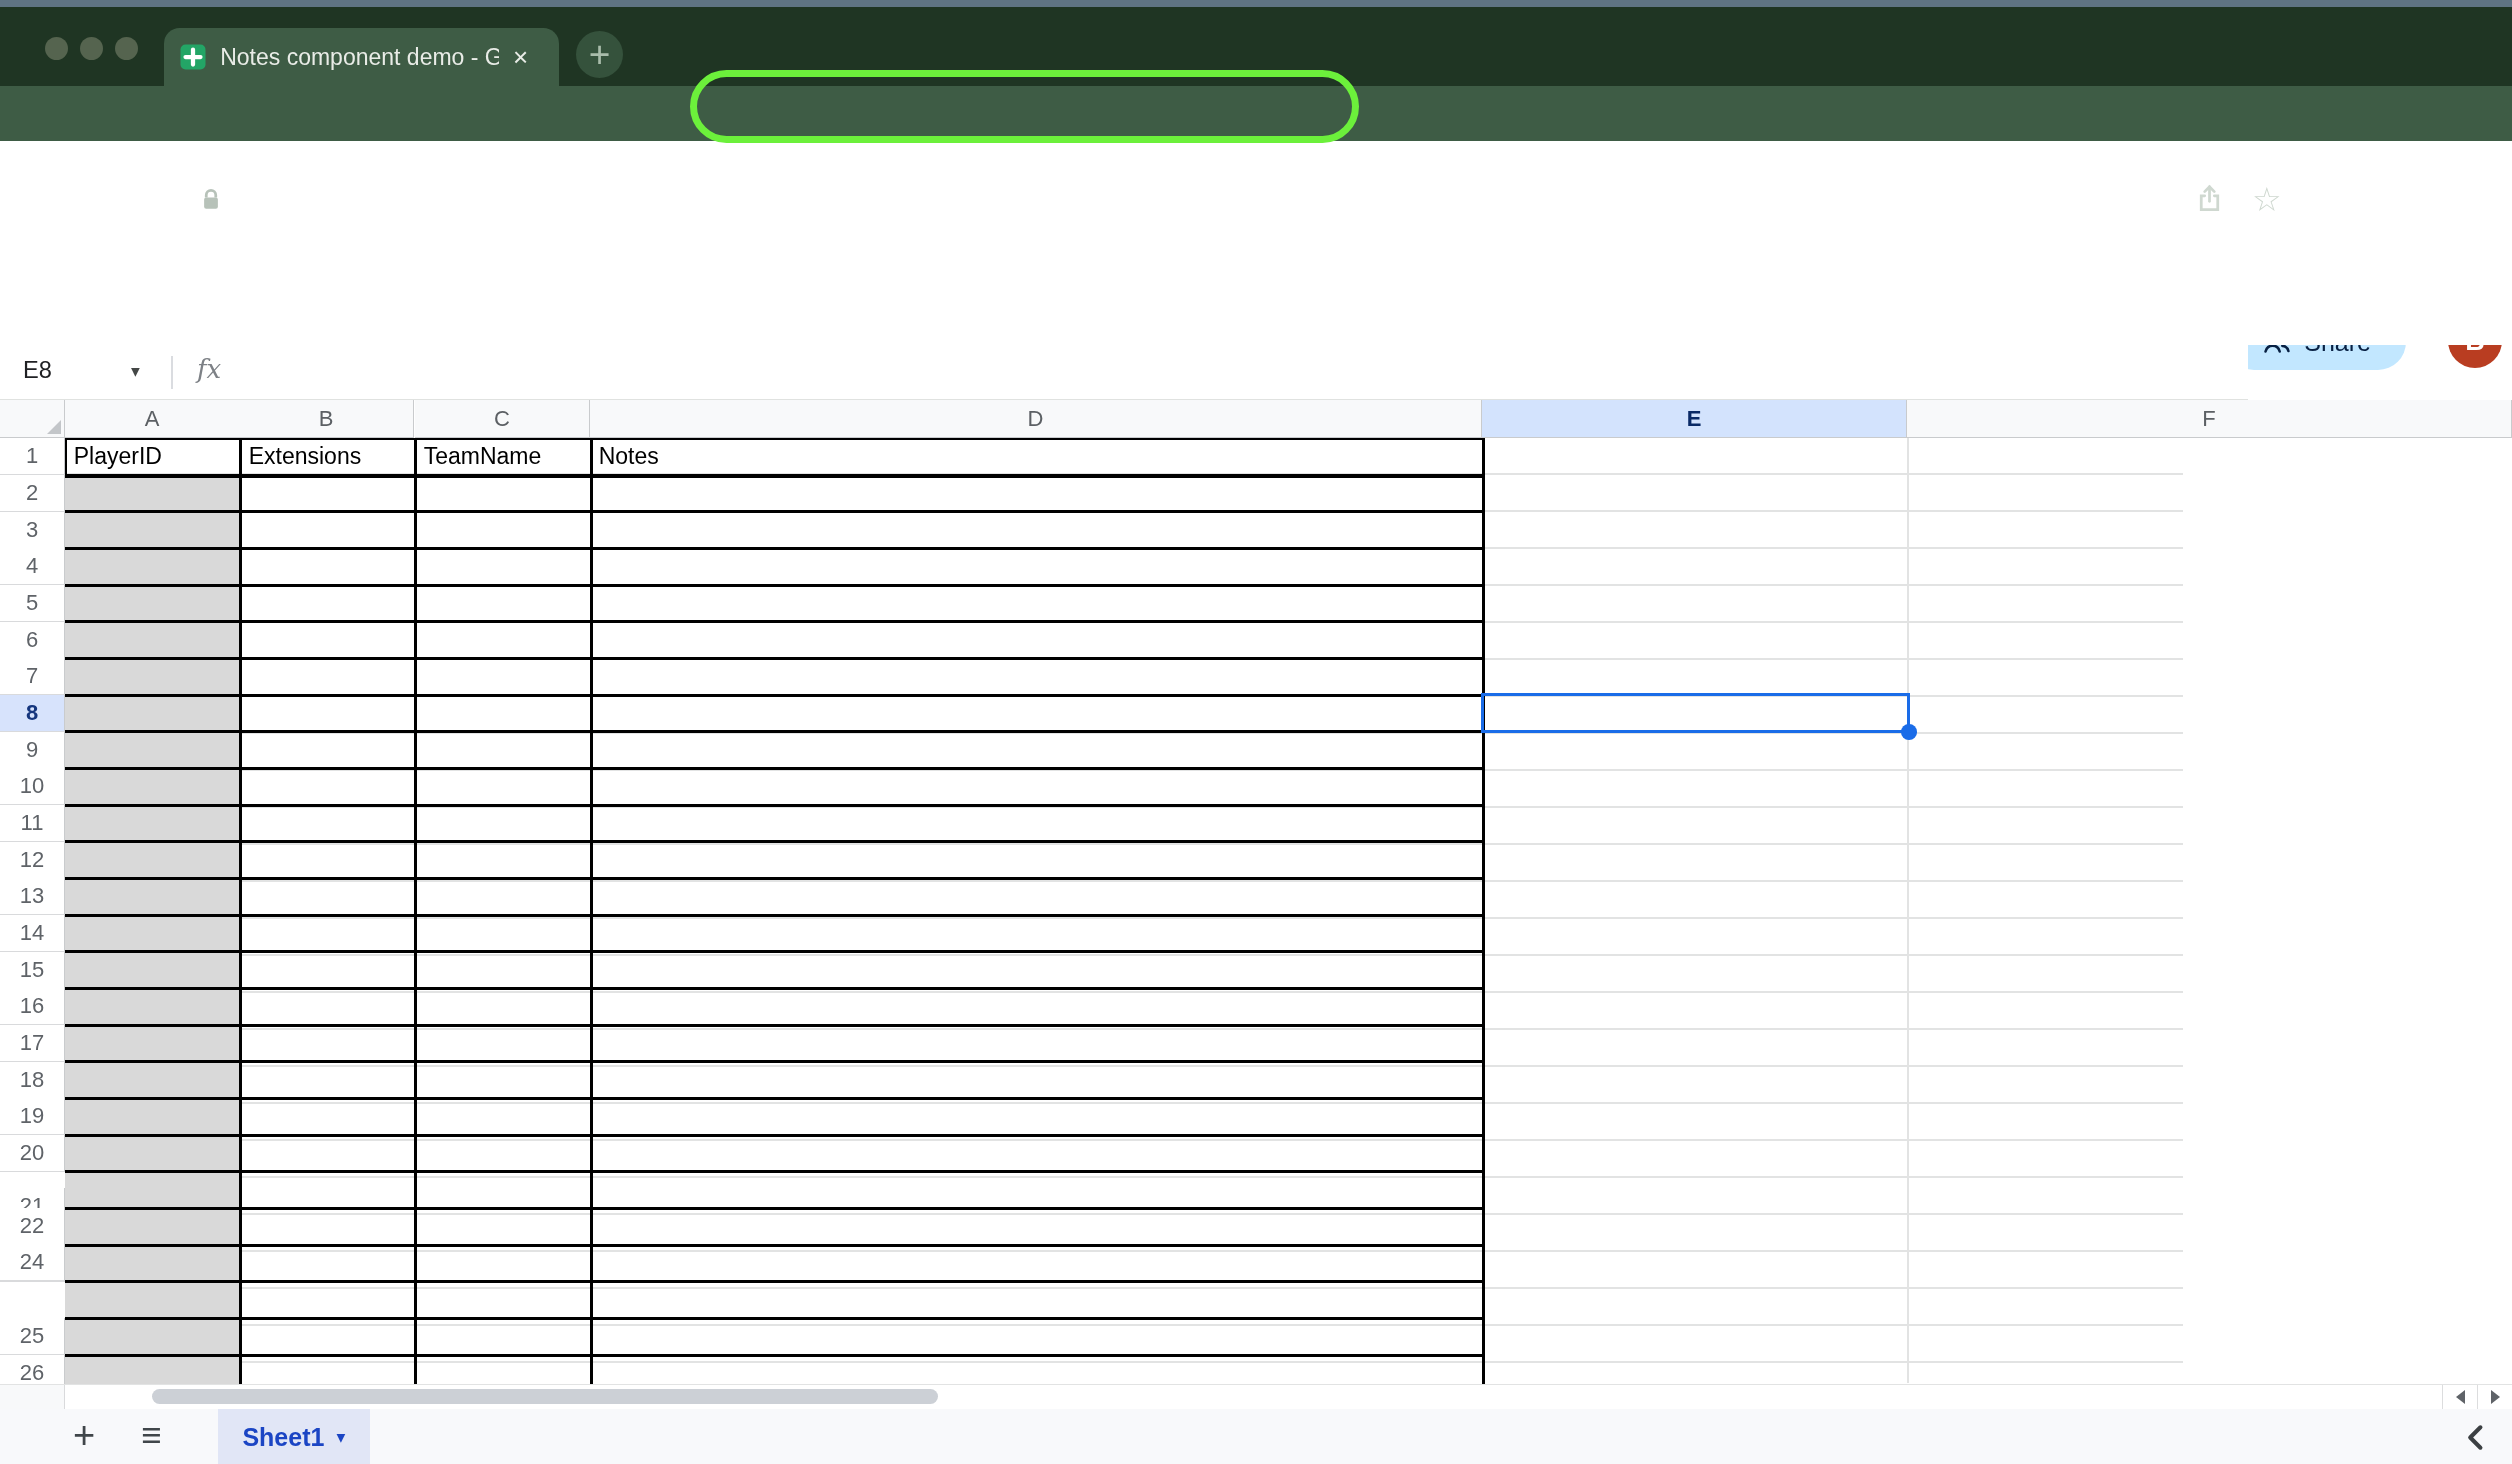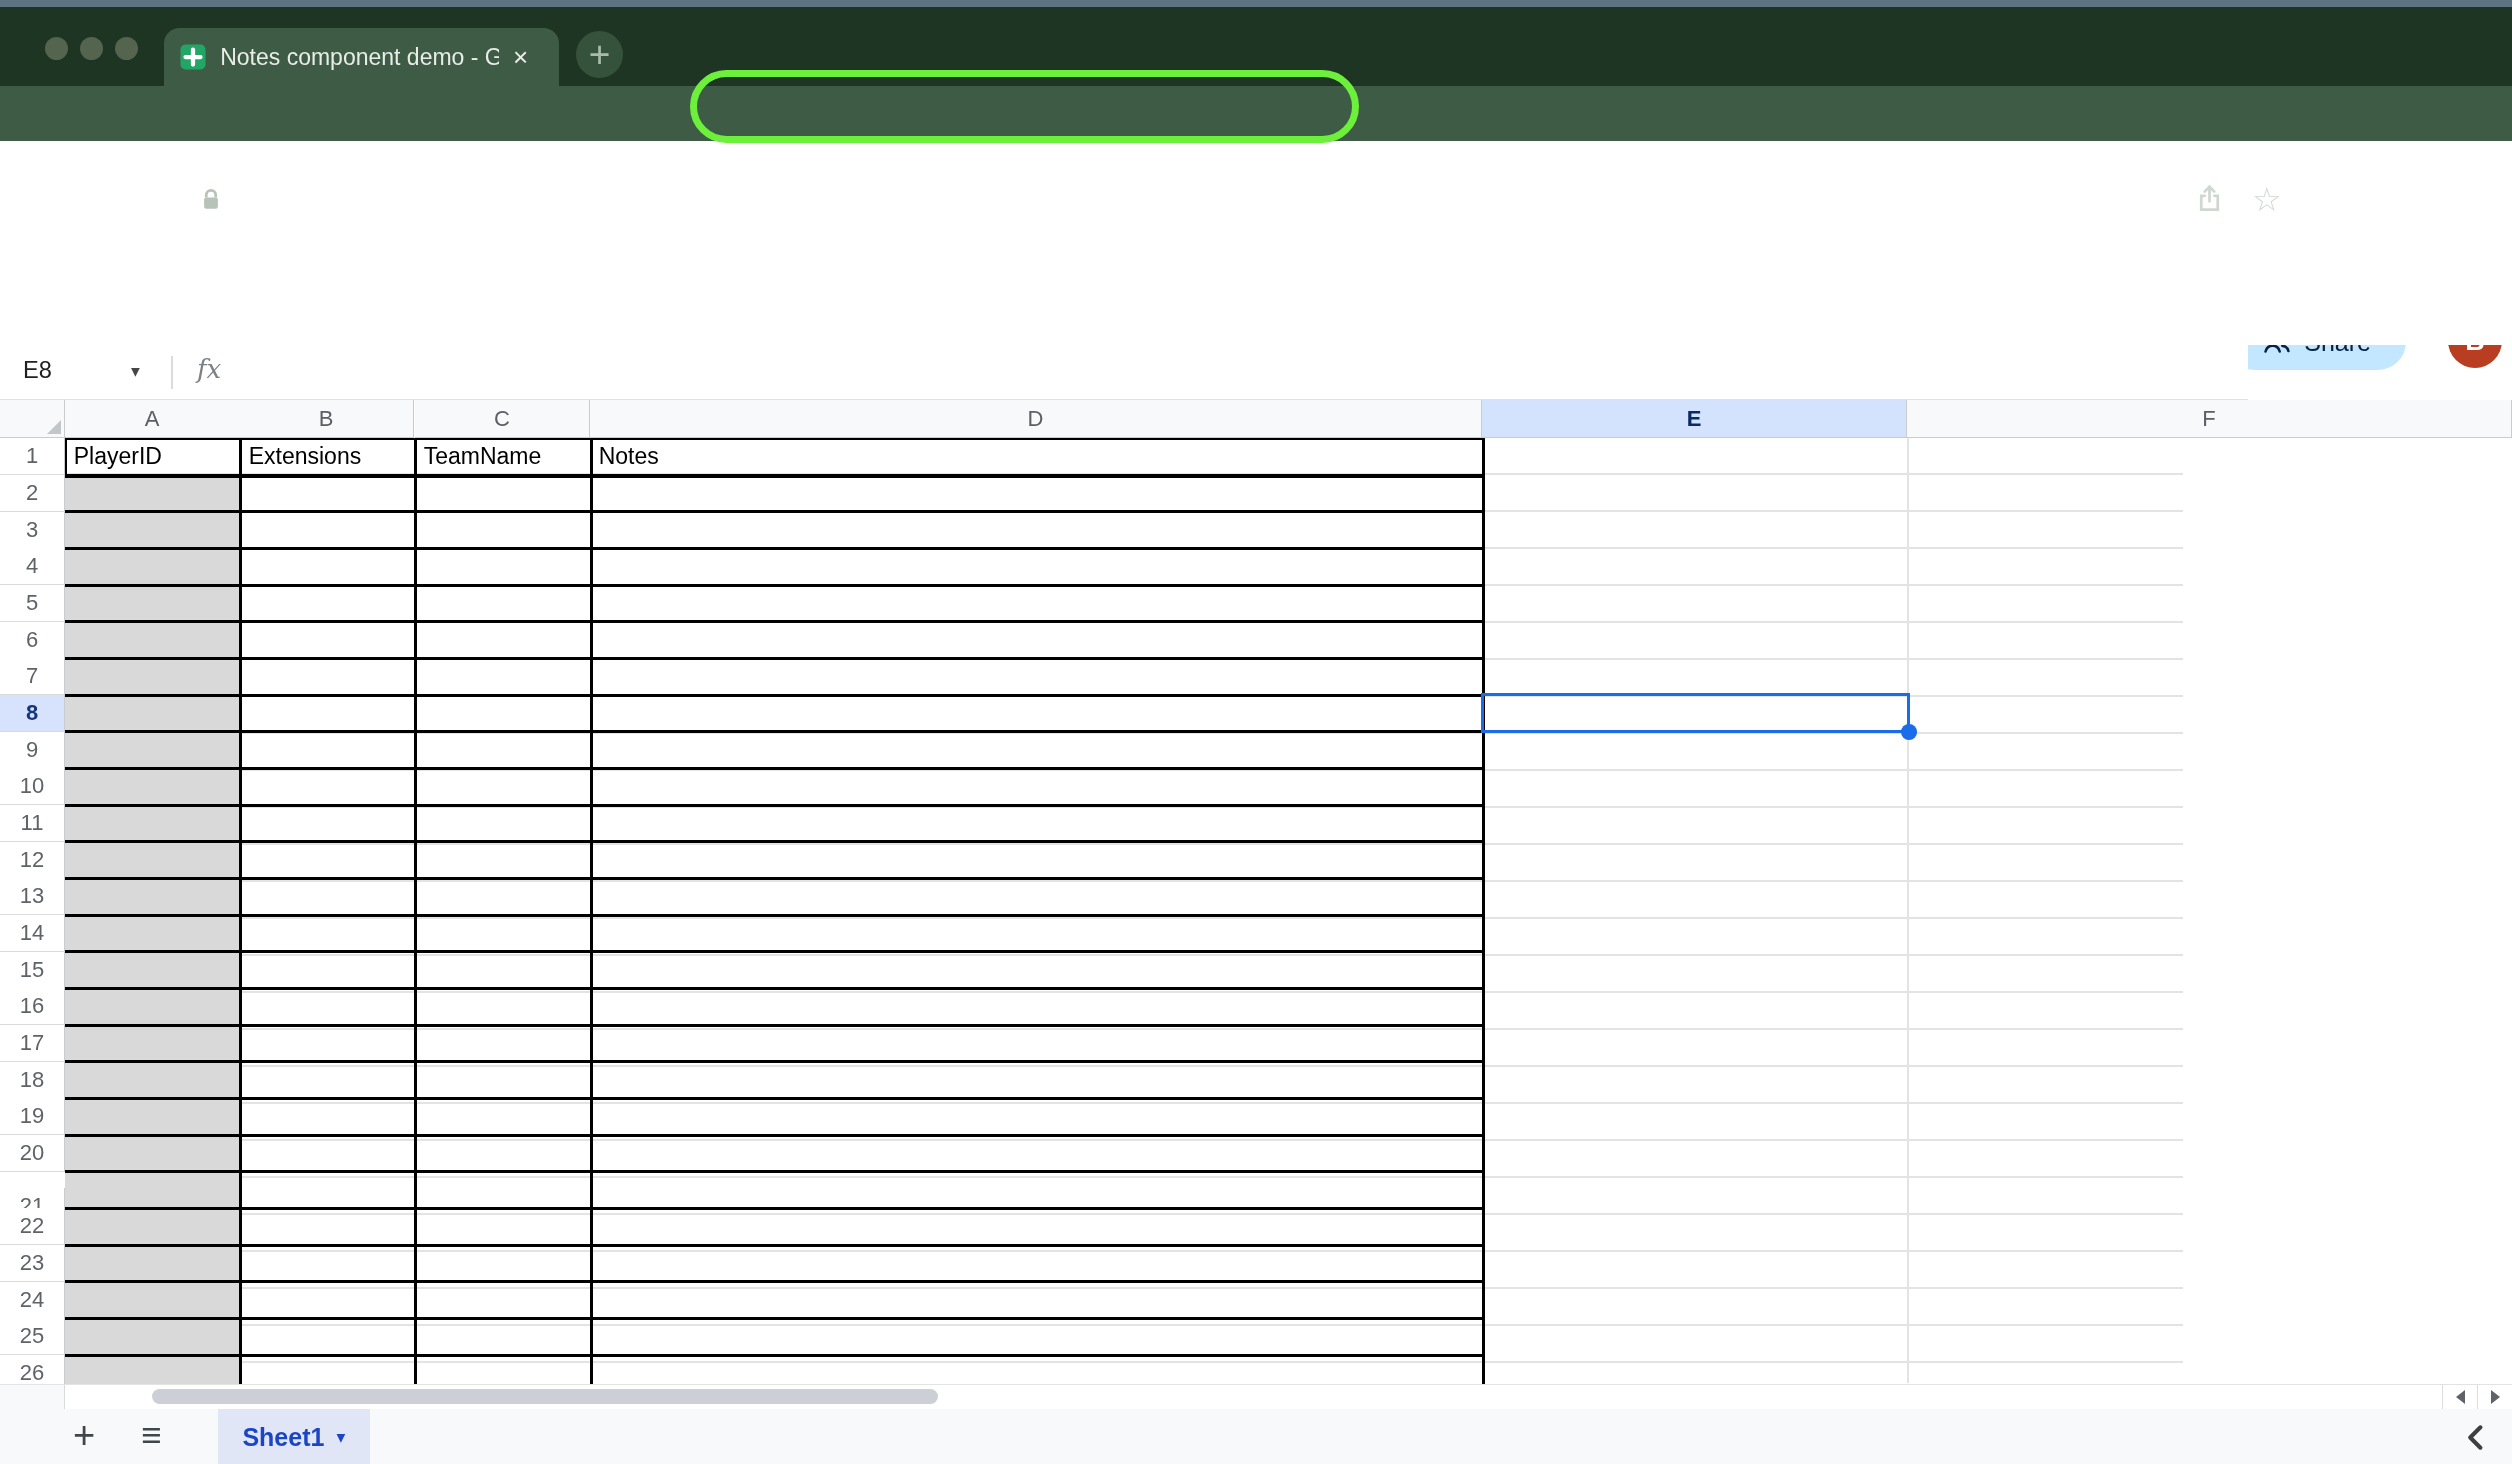--- a/index.html
+++ b/index.html
@@ -447,21 +447,21 @@
       <div class="rowhead" style="top: 515px; height: 37px; position: absolute;">14</div>
       <div class="rowhead" style="top: 552px; height: 37px; position: absolute;">15</div>
       <div class="rowhead" style="top: 588px; height: 37px; position: absolute;">16</div>
       <div class="rowhead" style="top: 625px; height: 37px; position: absolute;">17</div>
       <div class="rowhead" style="top: 662px; height: 37px; position: absolute;">18</div>
       <div class="rowhead" style="top: 698px; height: 37px; position: absolute;">19</div>
       <div class="rowhead" style="top: 735px; height: 37px; position: absolute;">20</div>
       <div class="rowhead" style="top: 788px; height: 37px; position: absolute;">21</div>
       <div class="rowhead" style="top: 808px; height: 37px; position: absolute;">22</div>
       <div class="rowhead" style="top: 845px; height: 37px; position: absolute;">23</div>
-      <div class="rowhead" style="top: 882px; height: 37px; position: absolute;">24</div>
+      <div class="rowhead" style="top: 844px; height: 37px; position: absolute;">24</div>
       <div class="rowhead" style="top: 918px; height: 37px; position: absolute;">25</div>
       <div class="rowhead" style="top: 955px; height: 37px; position: absolute;">26</div>
       <div id="gridbody" style="left: 65px; top: 38px; width: 2118px; height: 945px; position: absolute;">
         <div class="grayfill" style="left: 0px; top: 37px; width: 175px; height: 917px; position: absolute;"></div>
         <div class="vline" style="left: 1842px; top: 0px; width: 1.7px; height: 100%; position: absolute;"></div>
         <div class="bline" style="left: 174px; top: 0px; width: 2.6px; height: 953px; position: absolute;"></div>
         <div class="bline" style="left: 349px; top: 0px; width: 2.6px; height: 953px; position: absolute;"></div>
         <div class="bline" style="left: 525px; top: 0px; width: 2.6px; height: 953px; position: absolute;"></div>
         <div class="bline" style="left: 1417px; top: 0px; width: 2.6px; height: 953px; position: absolute;"></div>
         <div class="bline" style="left: 0px; top: 0px; width: 1.7px; height: 37px; position: absolute;"></div>

